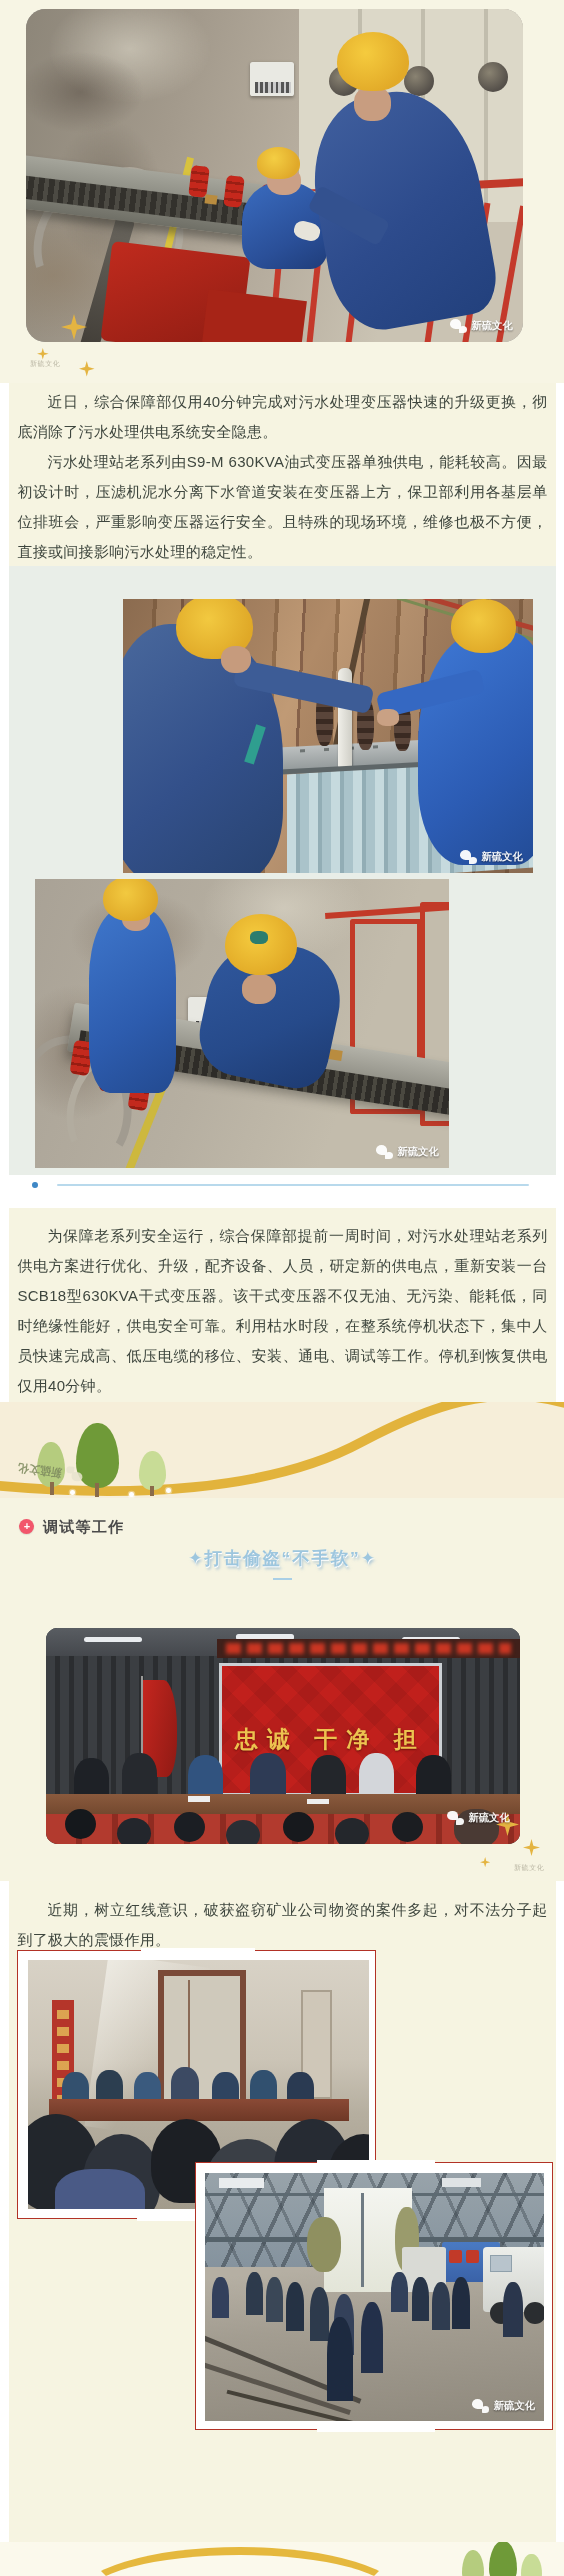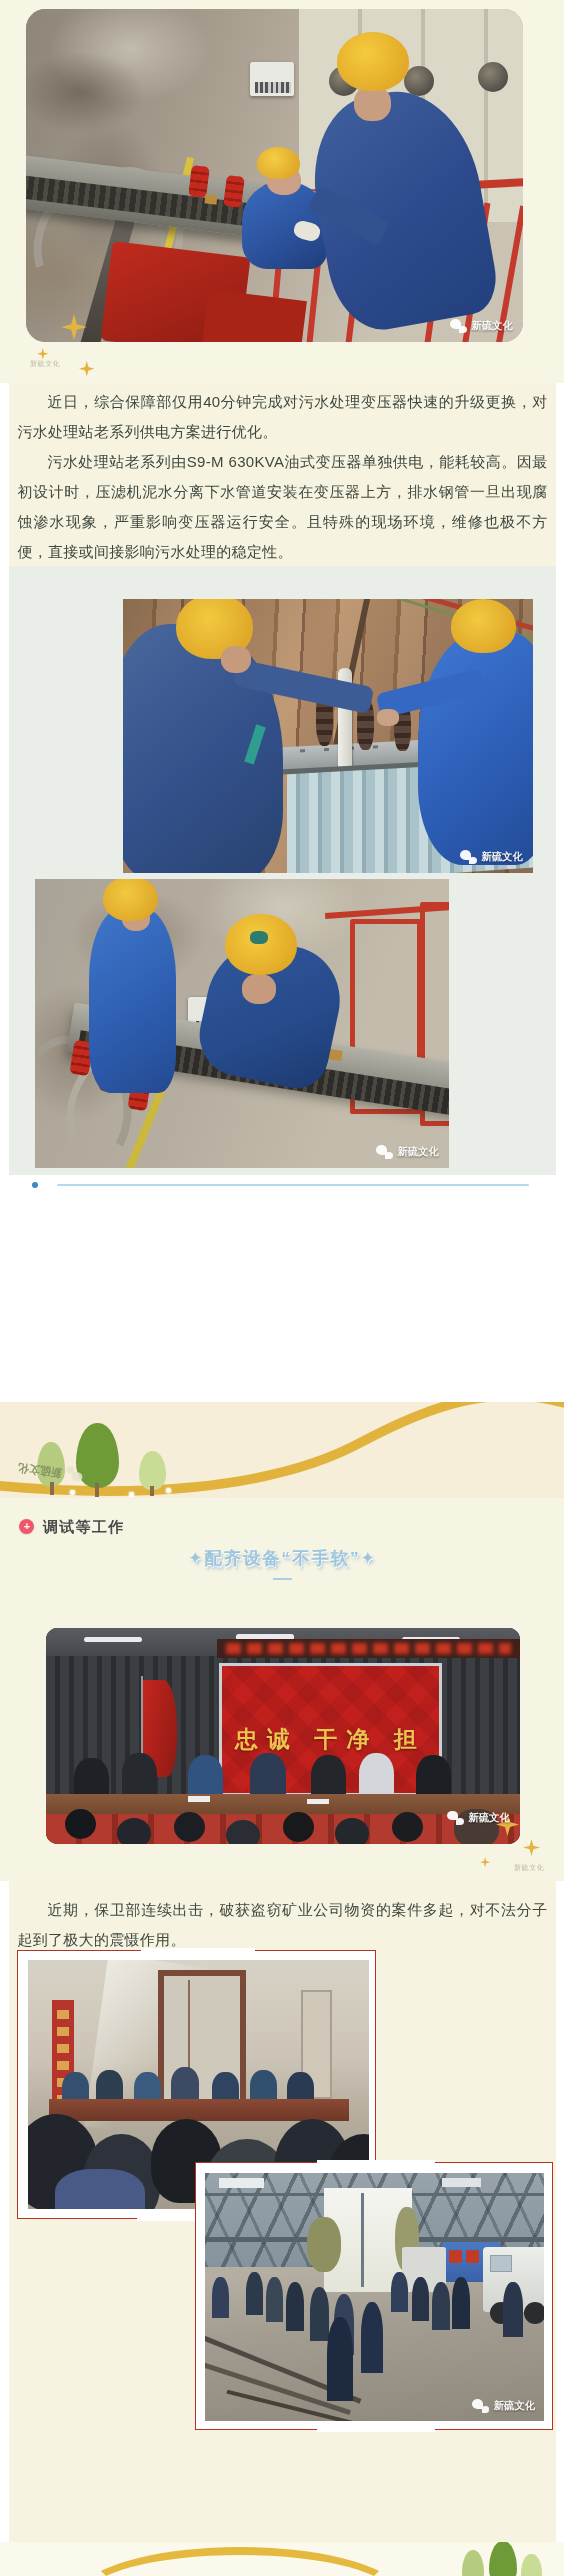--- a/index.html
+++ b/index.html
@@ -119,22 +119,22 @@
         <span>新硫文化</span>
       </div>
     </div>
     <div class="spark" style="left:61px;top:314px;width:26px;height:26px;"></div>
     <div class="spark" style="left:37px;top:348px;width:11.6px;height:11.6px;"></div>
     <div class="spark" style="left:79px;top:361px;width:15.5px;height:15.5px;"></div>
     <div class="micro-wm" style="left:30px;top:359px;">新硫文化</div>
   </section>
 
   <section class="card card1">
-    <p>近日，综合保障部仅用40分钟完成对污水处理变压器快速的升级更换，对污水处理站老系列供电方案进行优化。</p>
-    <p>污水处理站老系列由S9-M 630KVA油式变压器单独供电，能耗较高。因最初设计时，压滤机泥水分离下水管道安装在变压器上方，排水钢管一旦出现腐蚀渗水现象，严重影响变压器运行安全。且特殊的现场环境，维修也极不方便，直接或间接影响污水处理的稳定性。</p>
+    <p>近日，综合保障部仅用40分钟完成对污水处理变压器快速的升级更换，彻底消除了污水处理供电系统安全隐患。</p>
+    <p>污水处理站老系列由S9-M 630KVA油式变压器单独供电，能耗较高。因最初设计时，压滤机泥水分离下水管道安装在变压器上方，保卫部利用各基层单位排班会，严重影响变压器运行安全。且特殊的现场环境，维修也极不方便，直接或间接影响污水处理的稳定性。</p>
   </section>
 
   <section class="photo-panel">
 
     <div class="photo" style="left:114px;top:33px;width:410px;height:274px;">
       <div class="abs" style="inset:0;background:repeating-linear-gradient(93deg,#b08a67 0 30px,#96714f 30px 34px,#c09a75 34px 58px,#87624a 58px 61px);"></div>
       <div class="abs" style="inset:0;background:linear-gradient(115deg,rgba(70,50,35,.35),transparent 40%,rgba(60,40,30,.4) 95%);"></div>
       <div class="abs" style="left:55%;top:-4%;width:5.8px;height:60%;background:#5a4632;transform:rotate(12deg);"></div>
       <div class="abs" style="left:38%;top:-2%;width:70%;height:4.5px;background:#b0402f;transform:rotate(16deg);border-radius:2.6px;"></div>
       <div class="abs" style="left:42%;top:2%;width:62%;height:3.2px;background:#7a8b53;transform:rotate(17deg);"></div>
@@ -205,20 +205,23 @@
         <span>新硫文化</span>
       </div>
     </div>
   </section>
 
   <div class="divider-row">
     <span class="dot"></span>
     <span class="line"></span>
   </div>
 
+  <section class="card card2">
+    <p>为保障老系列安全运行，综合保障部提前一周时间，对污水处理站老系列供电方案进行优化、升级，配齐设备、人员，研定新的供电点，重新安装一台SCB18型630KVA干式变压器。该干式变压器不仅无油、无污染、能耗低，同时绝缘性能好，供电安全可靠。利用枯水时段，在整系统停机状态下，集中人员快速完成高、低压电缆的移位、安装、通电、调试等工作。停机到恢复供电仅用40分钟。</p>
+  </section>
 
   <section class="divider-banner">
     <svg width="565" height="97" viewBox="0 0 875 150" style="position:absolute;left:0;top:0;">
       <path d="M -20 128 C 200 150 420 138 560 62 C 650 14 770 -40 900 10" stroke="#e2b33c" stroke-width="15" fill="none" stroke-linecap="round"></path>
     </svg>
     <div class="tree" style="left:37px;top:40px;width:28px;height:45px;background:#b5cc7e;"></div>
     <div class="trunk" style="left:50px;top:80px;height:13px;"></div>
     <div class="tree" style="left:76px;top:20.6px;width:43px;height:65px;background:#6f9a38;"></div>
     <div class="trunk" style="left:95px;top:81px;height:14px;"></div>
     <div class="tree" style="left:139px;top:49px;width:27px;height:39px;background:#c8dc96;"></div>
@@ -228,21 +231,21 @@
     <div class="flower" style="left:166px;top:86px;"></div>
     <div class="mirror-wm">
       <span class="wicon"></span>
       <span>新硫文化</span>
     </div>
   </section>
 
   <section class="section-block">
     <span class="plus-badge">+</span>
     <span class="sec-tag">调试等工作</span>
-    <div class="sec-title">✦配齐设备“不手软”✦</div>
+    <div class="sec-title">✦打击偷盗“不手软”✦</div>
     <div class="title-underline"></div>
 
     <div class="photo" style="left:46px;top:130px;width:474px;height:216px;border-radius:11.6px;">
       <div class="abs" style="inset:0;background:repeating-linear-gradient(90deg,#3b3e42 0 9px,#2b2d30 9px 14px);"></div>
       <div class="abs" style="left:0;top:0;width:100%;height:13%;background:linear-gradient(#595d62,#45484d);"></div>
       <div class="abs" style="left:8%;top:4%;width:58px;height:5.2px;background:#e9ecef;border-radius:2.6px;"></div>
       <div class="abs" style="left:40%;top:3%;width:58px;height:5.2px;background:#e9ecef;border-radius:2.6px;"></div>
       <div class="abs" style="left:75%;top:4%;width:58px;height:5.2px;background:#e9ecef;border-radius:2.6px;"></div>
 
       <div class="abs" style="left:36%;top:5%;width:64%;height:9%;background:#40201a;"></div>
@@ -283,21 +286,21 @@
         <span>新硫文化</span>
       </div>
     </div>
     <div class="spark" style="left:496px;top:315px;width:23px;height:23px;"></div>
     <div class="spark" style="left:523px;top:341px;width:17px;height:17px;"></div>
     <div class="spark" style="left:480px;top:359px;width:10.3px;height:10.3px;"></div>
     <div class="micro-wm" style="left:514px;top:365px;">新硫文化</div>
   </section>
 
   <section class="card card3" style="padding-top:14px;">
-    <p>近期，保卫部连续出击，破获盗窃矿业公司物资的案件多起，对不法分子起到了极大的震慑作用。</p>
+    <p>近期，树立红线意识，破获盗窃矿业公司物资的案件多起，对不法分子起到了极大的震慑作用。</p>
 
     <div class="frame" style="left:8.4px;top:69px;width:357px;height:267px;">
       <div class="notch" style="left:123px;top:-2.6px;width:114px;height:4.5px;"></div>
       <div class="notch" style="left:119px;bottom:-2.6px;width:238px;height:4.5px;"></div>
       <div class="photo" style="left:9.7px;top:9px;width:341px;height:249px;">
         <div class="abs" style="inset:0;background:linear-gradient(180deg,#d8d2c6 0%,#cbc4b6 40%,#b5ae9f 62%,#a29b8c 100%);"></div>
         <div class="abs" style="left:20%;top:0;width:30%;height:70%;background:linear-gradient(115deg,rgba(255,255,250,.55),transparent 60%);transform:rotate(8deg);"></div>
         <div class="abs" style="left:38%;top:4%;width:26%;height:58%;border:6.5px solid #7a4a38;background:#cfc9bb;box-sizing:border-box;"></div>
         <div class="abs" style="left:47%;top:8%;width:1.9px;height:48%;background:#8a6a56;"></div>
         <div class="abs" style="left:7%;top:16%;width:22px;height:136px;background:#b5352a;"></div>

